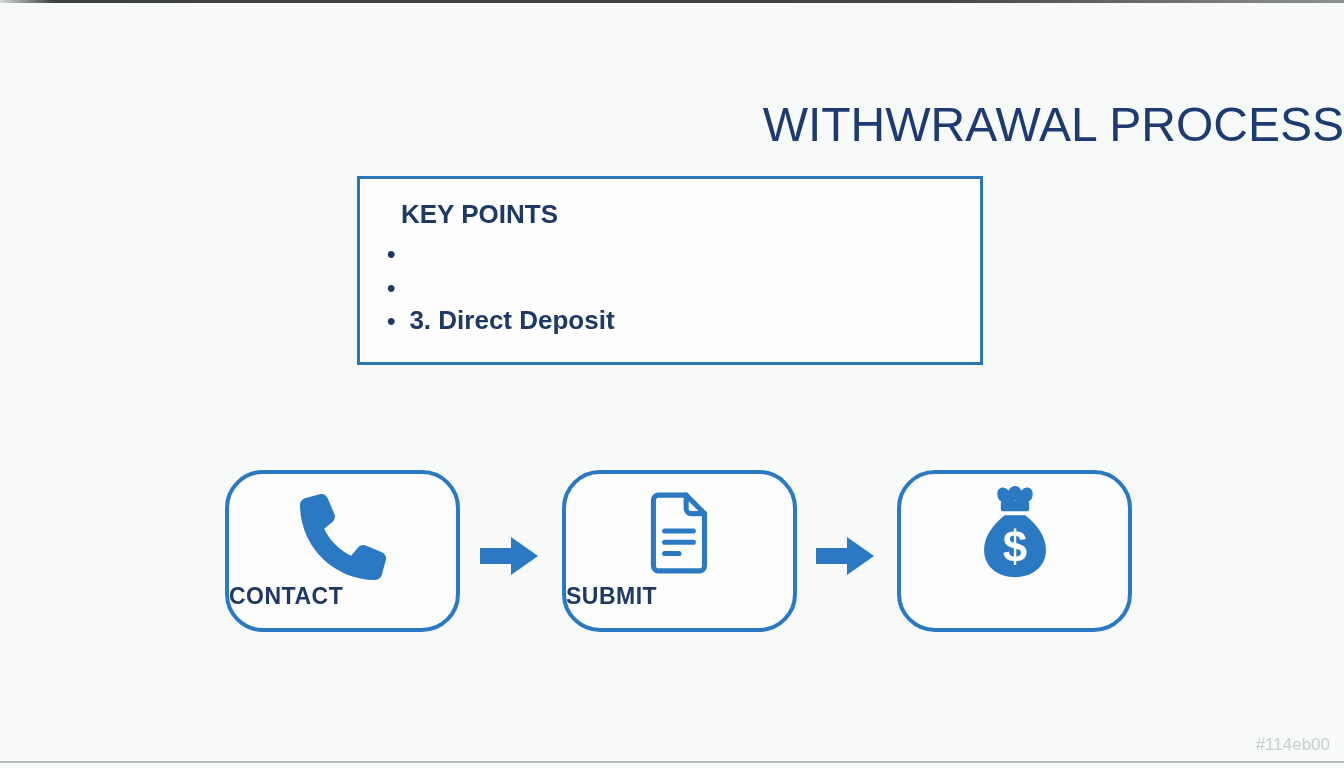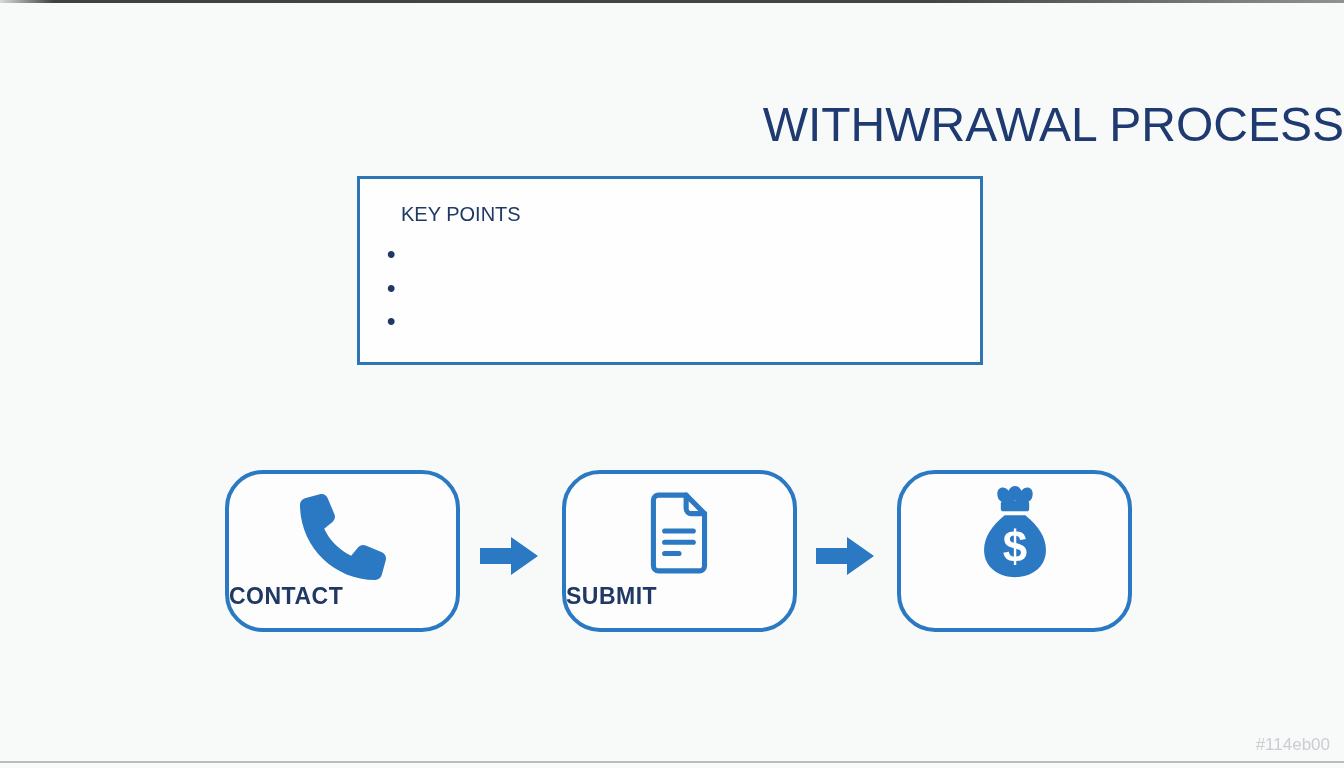--- a/index.html
+++ b/index.html
@@ -40,21 +40,21 @@
     margin-top: 31px;
   }
   .key-points-box {
     position: absolute; left: 357px; top: 176px;
     width: 626px; height: 189px;
     border: 3px solid var(--keypoints-border);
     background: #fdfefd;
   }
   .kp-heading {
     margin: 18px 14px 0 41px;
-    font-size: 20px; font-weight: normal;
+    font-size: 26px; font-weight: bold;
     line-height: 34px;
     color: var(--body-navy);
   }
   .kp-list {
     margin: 6px 0 0 27px;
     list-style: none;
   }
   .kp-item {
     display: flex; align-items: center;
     line-height: 33.5px;
@@ -114,20 +114,21 @@
     <div class="kp-heading">KEY POINTS</div>
     <ul class="kp-list">
       <li class="kp-item">
         <span class="kp-bullet">•</span>
       </li>
       <li class="kp-item">
         <span class="kp-bullet">•</span>
       </li>
       <li class="kp-item">
         <span class="kp-bullet">•</span>
+        <span class="kp-text">3. Direct Deposit</span>
       </li>
     </ul>
   </div>
 
   <div class="step step-contact">
     <span class="step-icon icon-phone">
       <svg width="86" height="86" viewBox="0 0 512 512" aria-hidden="true">
         <path fill="currentColor" d="M164.9 24.6c-7.7-18.6-28-28.5-47.4-23.2l-88 24C12.1 30.2 0 46 0 64C0 311.4 200.6 512 448 512c18 0 33.8-12.1 38.6-29.5l24-88c5.3-19.4-4.6-39.7-23.2-47.4l-96-40c-16.3-6.8-35.2-2.1-46.3 11.6L304.7 368C234.3 334.7 177.3 277.7 144 207.3L193.3 167c13.7-11.2 18.4-30 11.6-46.3l-40-96z"></path>
       </svg>
     </span>

